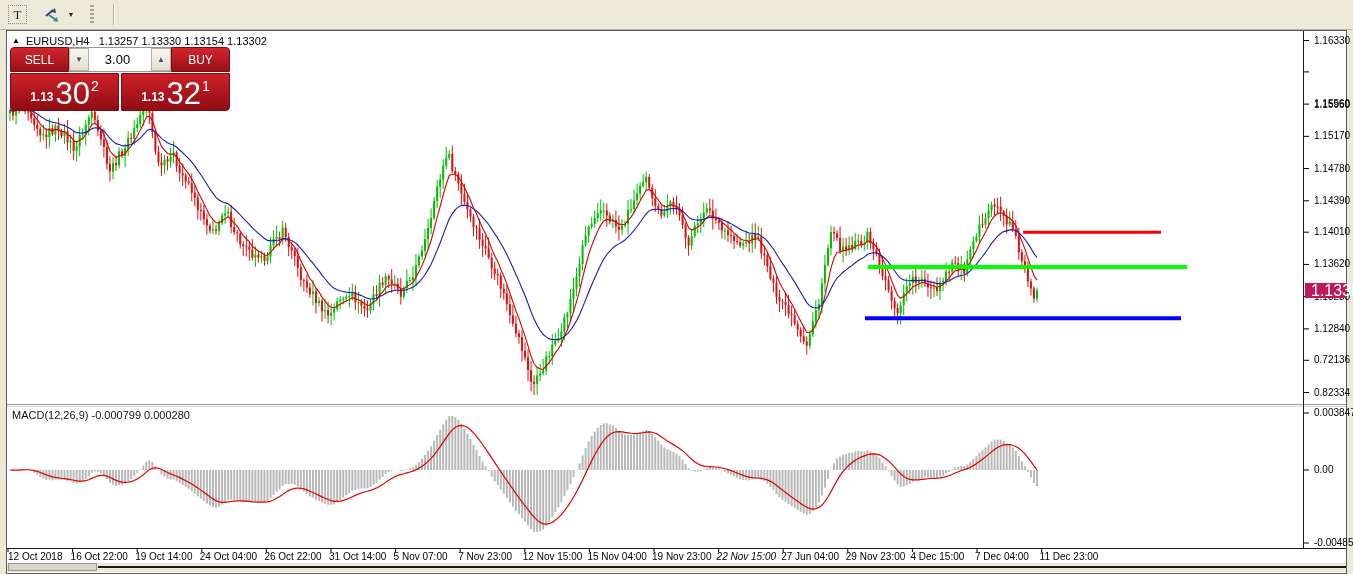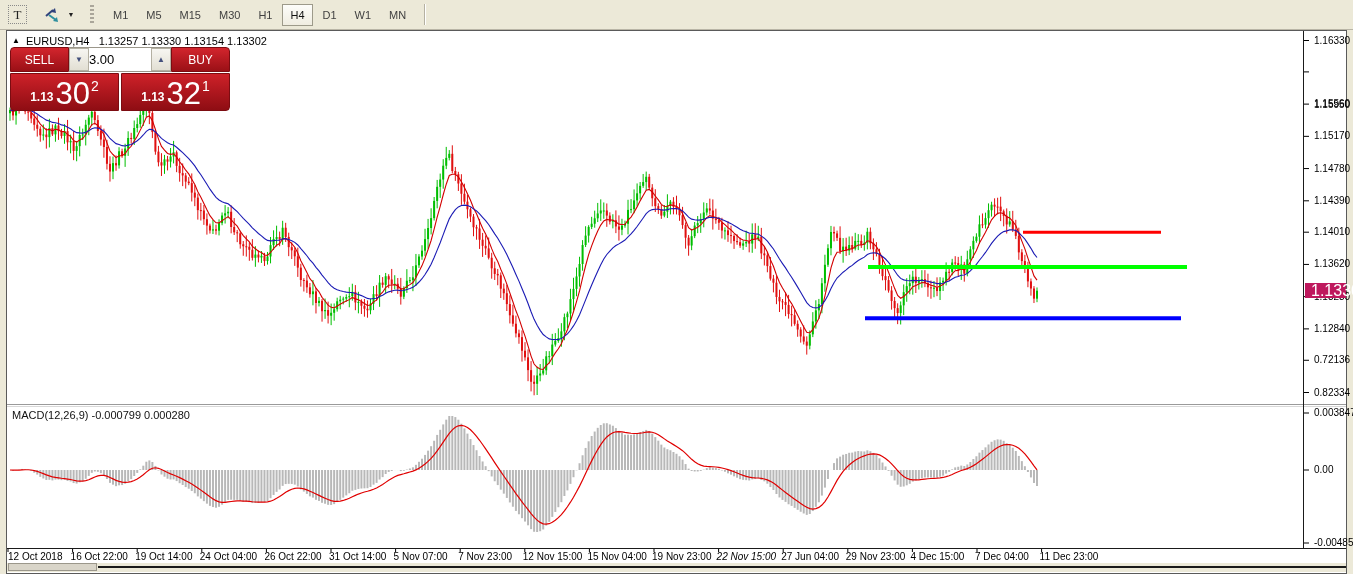--- a/index.html
+++ b/index.html
@@ -32,21 +32,21 @@
   .tp-row1{display:flex;height:25px}
   .sb-btn{width:59px;background:linear-gradient(#d3252d,#9a1016);border:1px solid #7c0c11;color:#fff;
           display:flex;align-items:center;justify-content:center;font-size:12px;box-sizing:border-box;cursor:pointer}
   .sell-btn{border-radius:4px 0 0 0}
   .buy-btn{border-radius:0 4px 0 0}
   .vol-box{flex:1;display:flex;border:1px solid #9b978b;border-left:none;border-right:none;
            background:#fff;box-sizing:border-box}
   .vol-btn{width:20px;background:linear-gradient(#f7f6f2,#e2dfd3);border:1px solid #b4b0a2;
            display:flex;align-items:center;justify-content:center;font-size:8px;color:#44507c;
            box-sizing:border-box;cursor:pointer}
-  .vol-input{flex:1;border:none;outline:none;text-align:left;font-size:13px;color:#000;
+  .vol-input{flex:1;border:none;outline:none;text-align:center;font-size:13px;color:#000;
              padding:0 5px 0 0;width:40px;font-family:"Liberation Sans",sans-serif}
   .tp-row2{display:flex;height:38px;margin-top:1px}
   .price-box{flex:1;background:linear-gradient(#ce2129,#8e0d13);border:1px solid #7c0c11;color:#fff;
              display:flex;align-items:flex-end;justify-content:center;box-sizing:border-box;cursor:pointer}
   .price-box.sell{border-radius:0 0 0 4px;margin-right:2px}
   .price-box.buy{border-radius:0 0 4px 0}
   .pb-small{font-size:12px;margin:0 2px 6px 0;font-weight:bold}
   .pb-big{font-size:31px;line-height:31px;margin-bottom:1px}
   .pb-sup{font-size:14px;margin:0 0 16px 1px}
   
@@ -76,31 +76,20 @@
       <path d="M3 9 L10 3" stroke="#31427c" stroke-width="2" fill="none"></path>
       <path d="M12 1 L13 6 L8 5 Z" fill="#31427c"></path>
       <path d="M6 8 L13 13" stroke="#2e8f9e" stroke-width="2" fill="none"></path>
       <path d="M15 15 L10 14 L14 10 Z" fill="#2e8f9e"></path>
     </svg>
   </div>
   <div class="tool-btn caret">
     <span style="font-size:7px">▼</span>
   </div>
   <div class="grip"></div>
-  <div id="tf-holder" style="display:flex;align-items:center">
-      <div class="tf-btn">M1</div>
-      <div class="tf-btn">M5</div>
-      <div class="tf-btn">M15</div>
-      <div class="tf-btn">M30</div>
-      <div class="tf-btn">H1</div>
-      <div class="tf-btn active">H4</div>
-      <div class="tf-btn">D1</div>
-      <div class="tf-btn">W1</div>
-      <div class="tf-btn">MN</div>
-    </div>
   <div class="tb-sep"></div>
 </div>
 
 <div id="chartwin">
 
   <svg id="chart-svg" width="1339" height="542">
       <defs>
         <clipPath id="mc">
           <rect x="1" y="2" width="1295" height="369"></rect>
         </clipPath>

